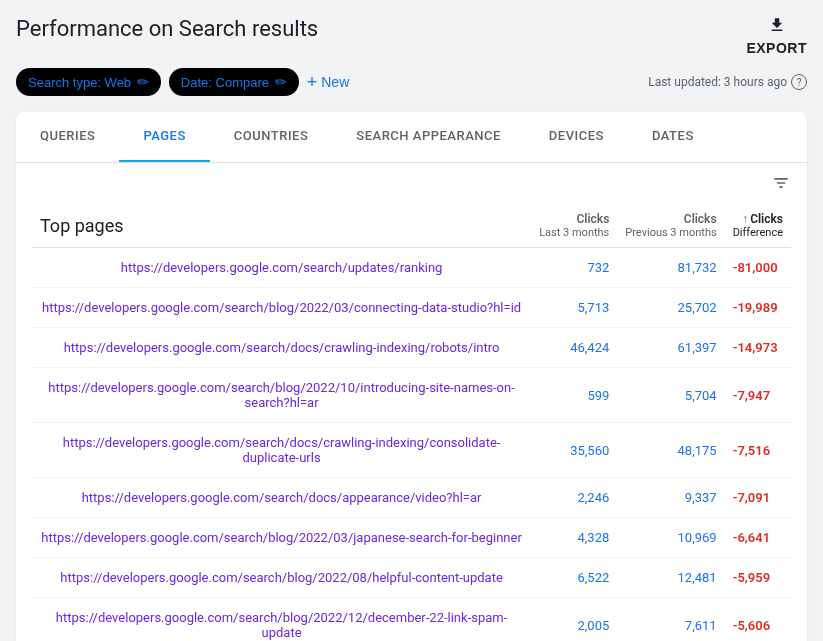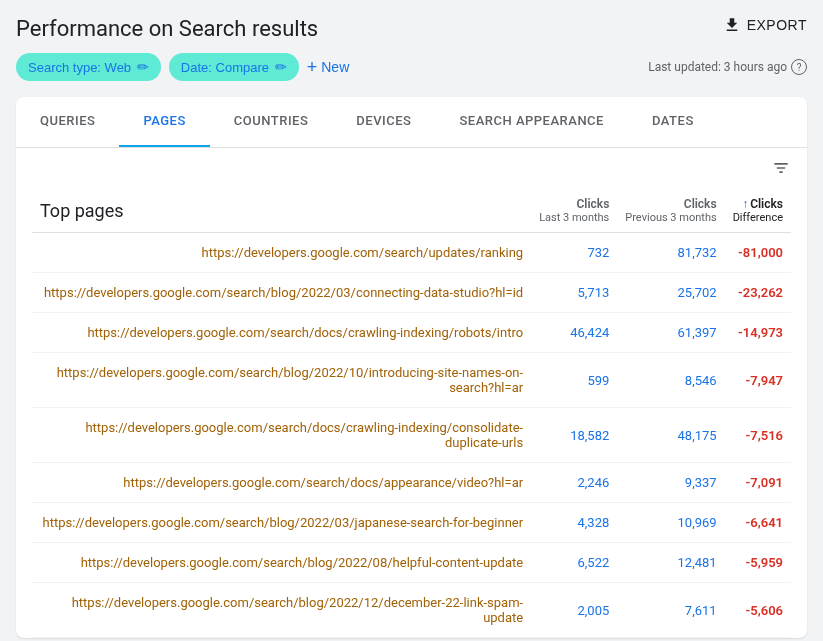--- a/index.html
+++ b/index.html
@@ -24,39 +24,40 @@
     }
     .export-btn {
       display: flex;
       align-items: center;
       gap: 6px;
       background: none;
       border: none;
       cursor: pointer;
       color: #202124;
       font-size: 14px;
-      font-weight: 400;
+      font-weight: 700;
       letter-spacing: 0.5px;
+      flex-direction: column;
     }
     .filter-bar {
       display: flex;
       align-items: center;
       justify-content: space-between;
       margin-bottom: 16px;
     }
     .filter-left {
       display: flex;
       align-items: center;
       gap: 8px;
     }
     .filter-chip {
       display: flex;
       align-items: center;
       gap: 6px;
-      background: #5eead4;
+      background: #000000;
       border: none;
       border-radius: 16px;
       padding: 6px 12px;
       font-size: 13px;
       color: #1a73e8;
       cursor: pointer;
       font-weight: 500;
     }
     .filter-chip .edit-icon {
       font-size: 14px;
@@ -154,29 +155,29 @@
       font-size: 11px;
     }
     tbody tr {
       border-bottom: 1px solid #f1f3f4;
     }
     tbody tr td {
       padding: 12px 8px;
       font-size: 13px;
     }
     tbody tr td:first-child {
-      color: #a16207;
-      text-align: right;
+      color: #6d28d9;
+      text-align: center;
     }
     tbody tr td.num {
       text-align: right;
       color: #1a73e8;
     }
     tbody tr td.diff {
-      text-align: right;
+      text-align: left;
       color: #d93025;
       font-weight: 600;
     }
     .sort-indicator {
       display: inline-flex;
       align-items: center;
       gap: 2px;
     }
     .arrow-up {
       font-size: 12px;
@@ -216,22 +217,22 @@
     <span style="width:16px;height:16px;border-radius:50%;border:1.5px solid #5f6368;display:inline-flex;align-items:center;justify-content:center;font-size:10px;color:#5f6368;">?</span>
   </div>
 </div>
 
 <div class="main-card">
 
   <div class="tabs">
     <div class="tab">QUERIES</div>
     <div class="tab active">PAGES</div>
     <div class="tab">COUNTRIES</div>
+    <div class="tab">SEARCH APPEARANCE</div>
     <div class="tab">DEVICES</div>
-    <div class="tab">SEARCH APPEARANCE</div>
     <div class="tab">DATES</div>
   </div>
 
   <div class="table-container">
     <div class="table-toolbar">
       <button class="filter-icon-btn">
         <svg width="20" height="20" viewBox="0 0 24 24" fill="#5f6368">
             <path d="M4 6h16v2H4zm3 5h10v2H7zm3 5h4v2h-4z"></path>
           </svg>
       </button>
@@ -269,37 +270,37 @@
       <tr>
             <td>https://developers.google.com/search/updates/ranking</td>
             <td class="num">732</td>
             <td class="num">81,732</td>
             <td class="diff">-81,000</td>
           </tr>
           <tr>
             <td>https://developers.google.com/search/blog/2022/03/connecting-data-studio?hl=id</td>
             <td class="num">5,713</td>
             <td class="num">25,702</td>
-            <td class="diff">-23,262</td>
+            <td class="diff">-19,989</td>
           </tr>
           <tr>
             <td>https://developers.google.com/search/docs/crawling-indexing/robots/intro</td>
             <td class="num">46,424</td>
             <td class="num">61,397</td>
             <td class="diff">-14,973</td>
           </tr>
           <tr>
             <td>https://developers.google.com/search/blog/2022/10/introducing-site-names-on-search?hl=ar</td>
             <td class="num">599</td>
-            <td class="num">8,546</td>
+            <td class="num">5,704</td>
             <td class="diff">-7,947</td>
           </tr>
           <tr>
             <td>https://developers.google.com/search/docs/crawling-indexing/consolidate-duplicate-urls</td>
-            <td class="num">18,582</td>
+            <td class="num">35,560</td>
             <td class="num">48,175</td>
             <td class="diff">-7,516</td>
           </tr>
           <tr>
             <td>https://developers.google.com/search/docs/appearance/video?hl=ar</td>
             <td class="num">2,246</td>
             <td class="num">9,337</td>
             <td class="diff">-7,091</td>
           </tr>
           <tr>

